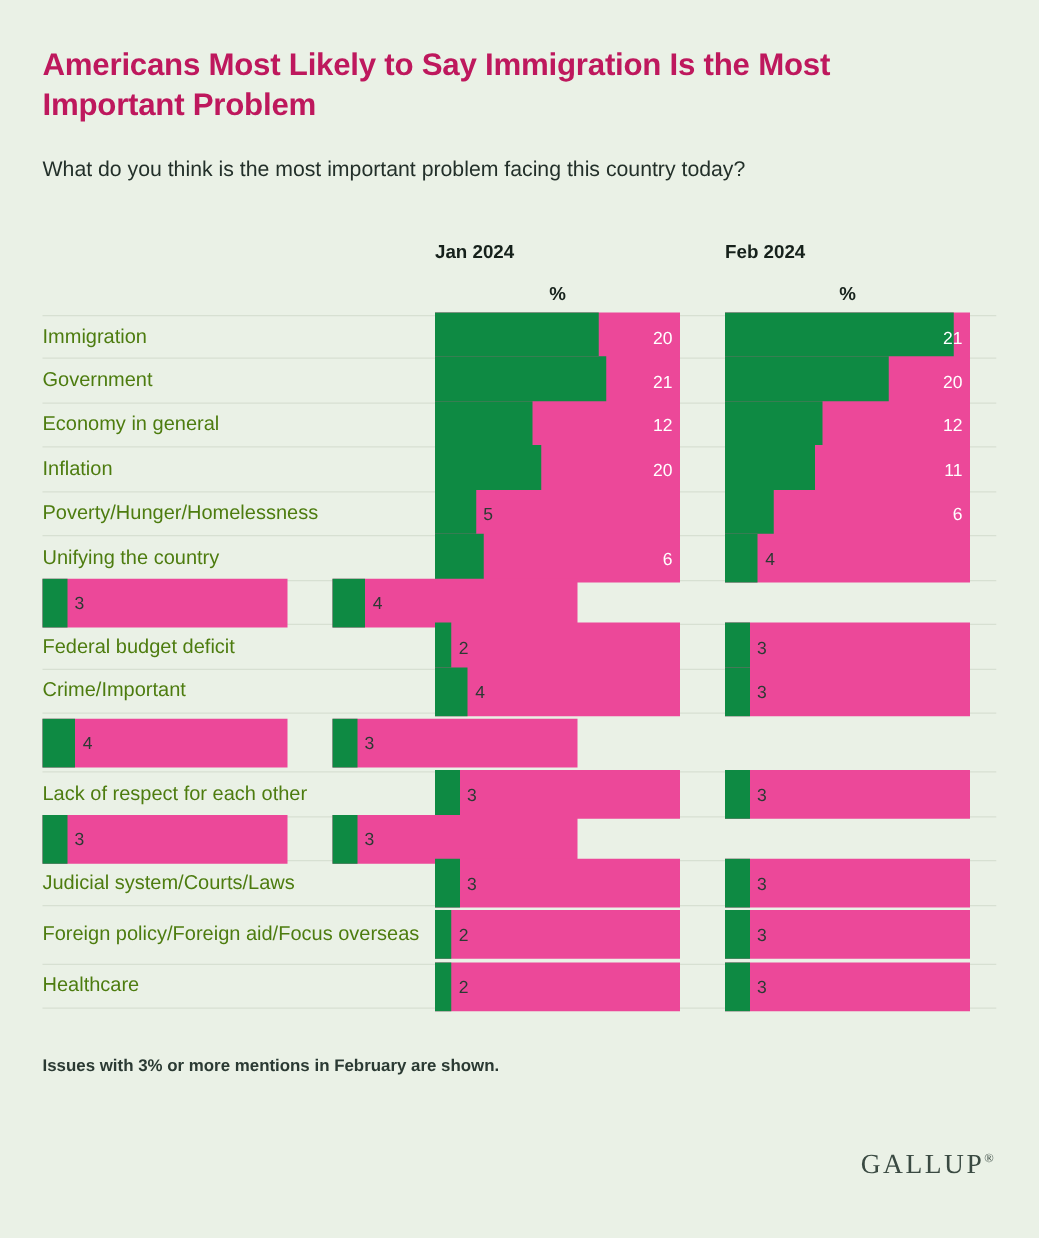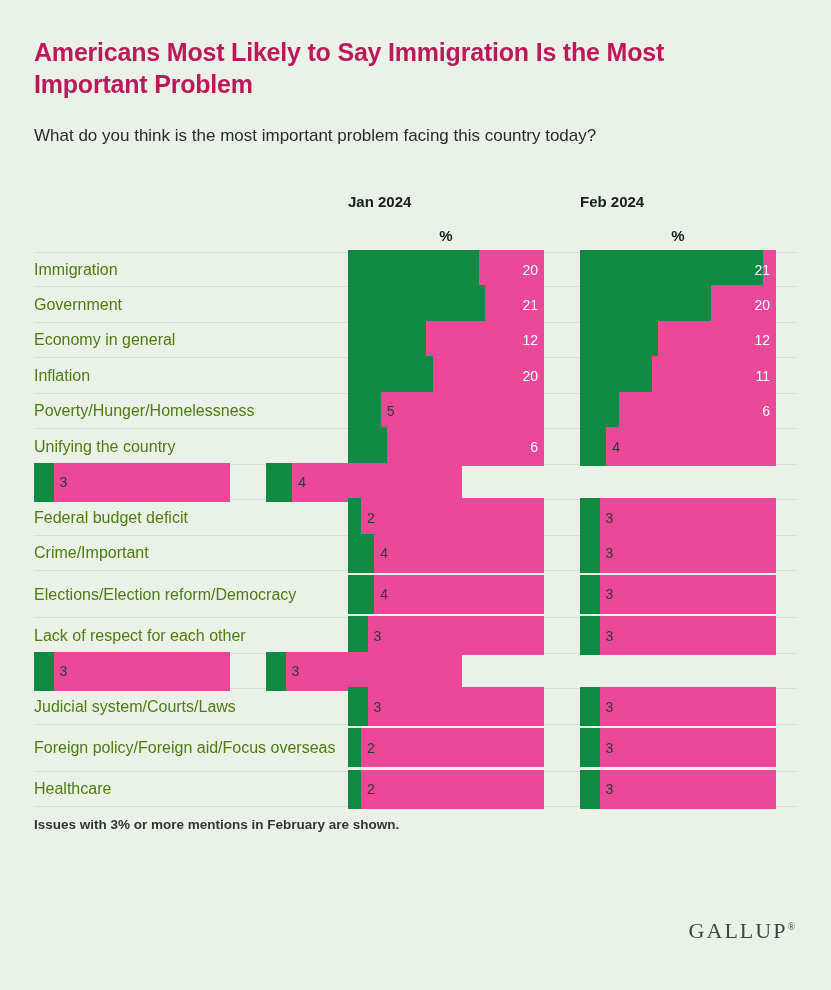--- a/index.html
+++ b/index.html
@@ -124,21 +124,21 @@
     color: #ffffff;
   }
   .val-out {
     position: absolute;
     top: 50%;
     transform: translateY(-50%);
     font-size: 14px;
     color: #2b3a33;
   }
   .footnote {
-    margin-top: 10px;
+    margin-top: 38px;
     font-size: 13.5px;
     font-weight: bold;
     color: #2b3a33;
   }
   .brand {
     position: absolute;
     right: 36px;
     bottom: 46px;
     font-family: "Liberation Serif", serif;
     font-size: 22px;
@@ -309,21 +309,20 @@
           </div>
           <div class="gap-col"></div>
           <div class="bar-col">
             <div class="track">
               <div class="fill" style="width: 19.6px;"></div>
               <div class="val-out" style="left: 25.6px;">3</div>
             </div>
           </div>
         </div>
         <div class="row tall">
-          <div class="row-label">Elections/Election reform/Democracy</div>
           <div class="bar-col">
             <div class="track">
               <div class="fill" style="width: 26.1333px;"></div>
               <div class="val-out" style="left: 32.1333px;">4</div>
             </div>
           </div>
           <div class="gap-col"></div>
           <div class="bar-col">
             <div class="track">
               <div class="fill" style="width: 19.6px;"></div>

